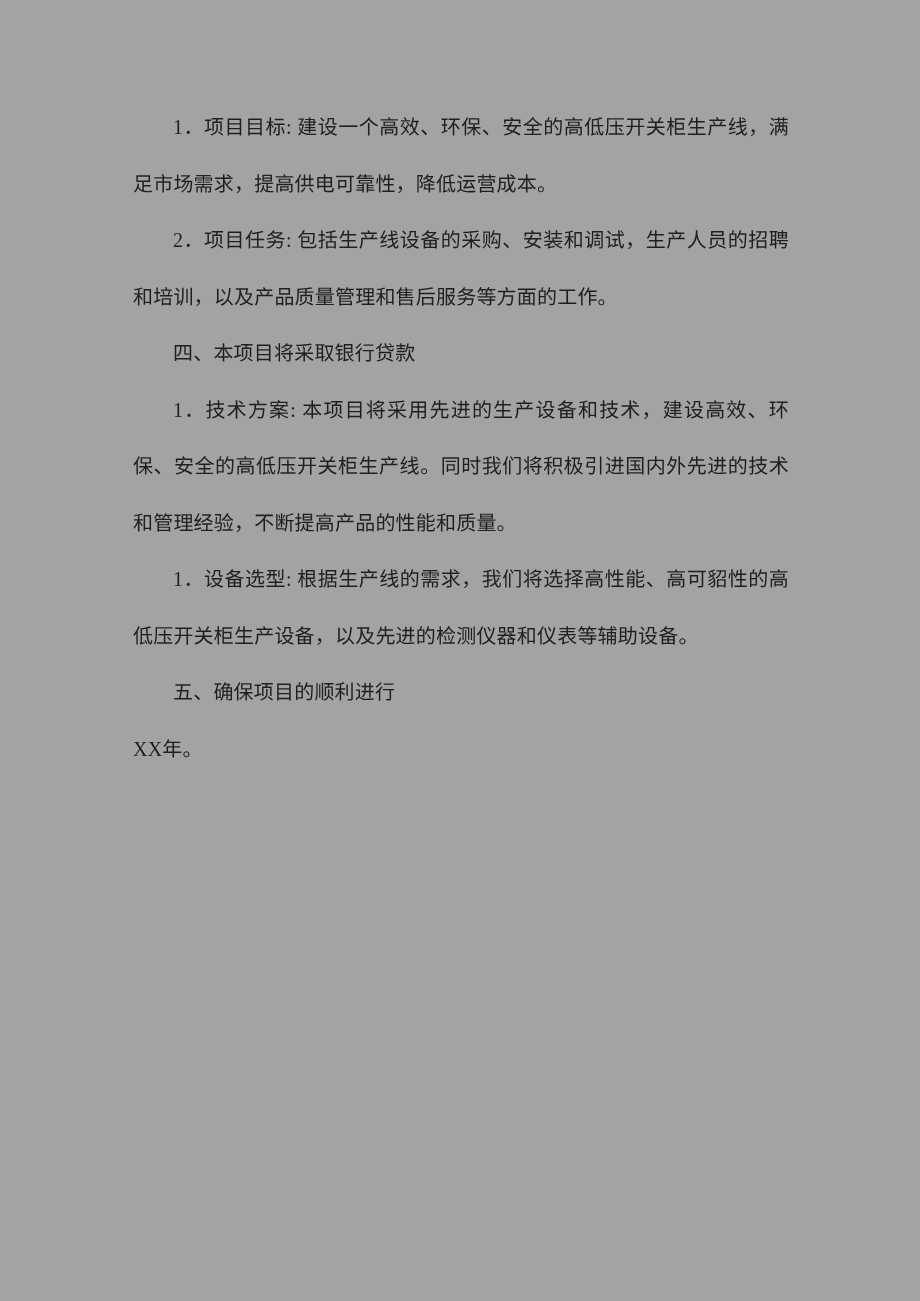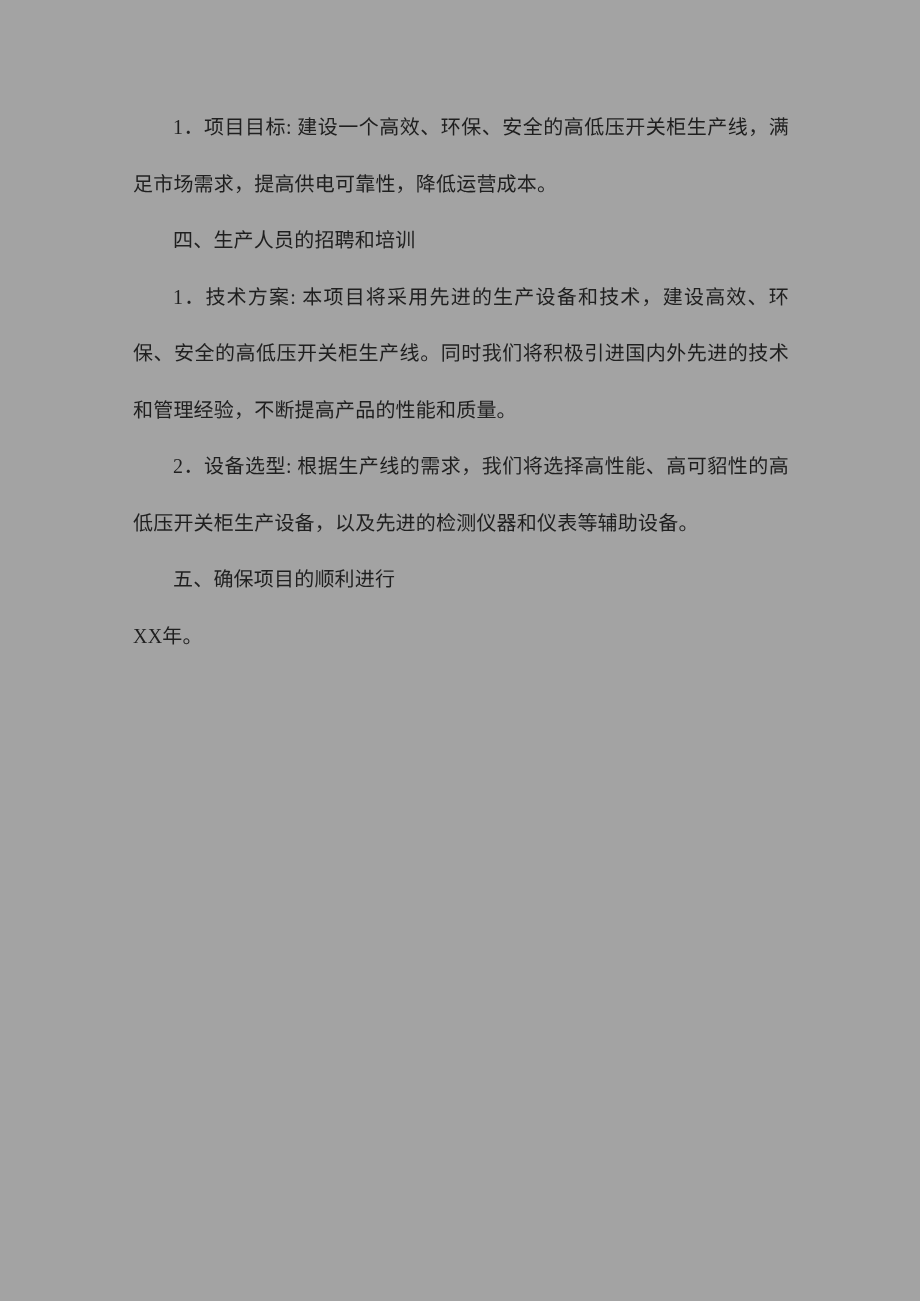--- a/index.html
+++ b/index.html
@@ -36,19 +36,20 @@
   .para.noindent {
     text-indent: 0;
   }
 </style>
 </head>
 <body>
 
 <div class="page" style="background: #a3a3a3;">
   <div class="doc-body" style="color: rgb(31, 31, 31);">
       <p class="para">1．项目目标: 建设一个高效、环保、安全的高低压开关柜生产线，满足市场需求，提高供电可靠性，降低运营成本。</p>
-      <p class="para">四、生产人员的招聘和培训</p>
+      <p class="para">2．项目任务: 包括生产线设备的采购、安装和调试，生产人员的招聘和培训，以及产品质量管理和售后服务等方面的工作。</p>
+      <p class="para">四、本项目将采取银行贷款</p>
       <p class="para">1．技术方案: 本项目将采用先进的生产设备和技术，建设高效、环保、安全的高低压开关柜生产线。同时我们将积极引进国内外先进的技术和管理经验，不断提高产品的性能和质量。</p>
-      <p class="para">2．设备选型: 根据生产线的需求，我们将选择高性能、高可貂性的高低压开关柜生产设备，以及先进的检测仪器和仪表等辅助设备。</p>
+      <p class="para">1．设备选型: 根据生产线的需求，我们将选择高性能、高可貂性的高低压开关柜生产设备，以及先进的检测仪器和仪表等辅助设备。</p>
       <p class="para">五、确保项目的顺利进行</p>
       <p class="para noindent">XX年。</p>
     </div>
 </div>
 
 </body></html>

